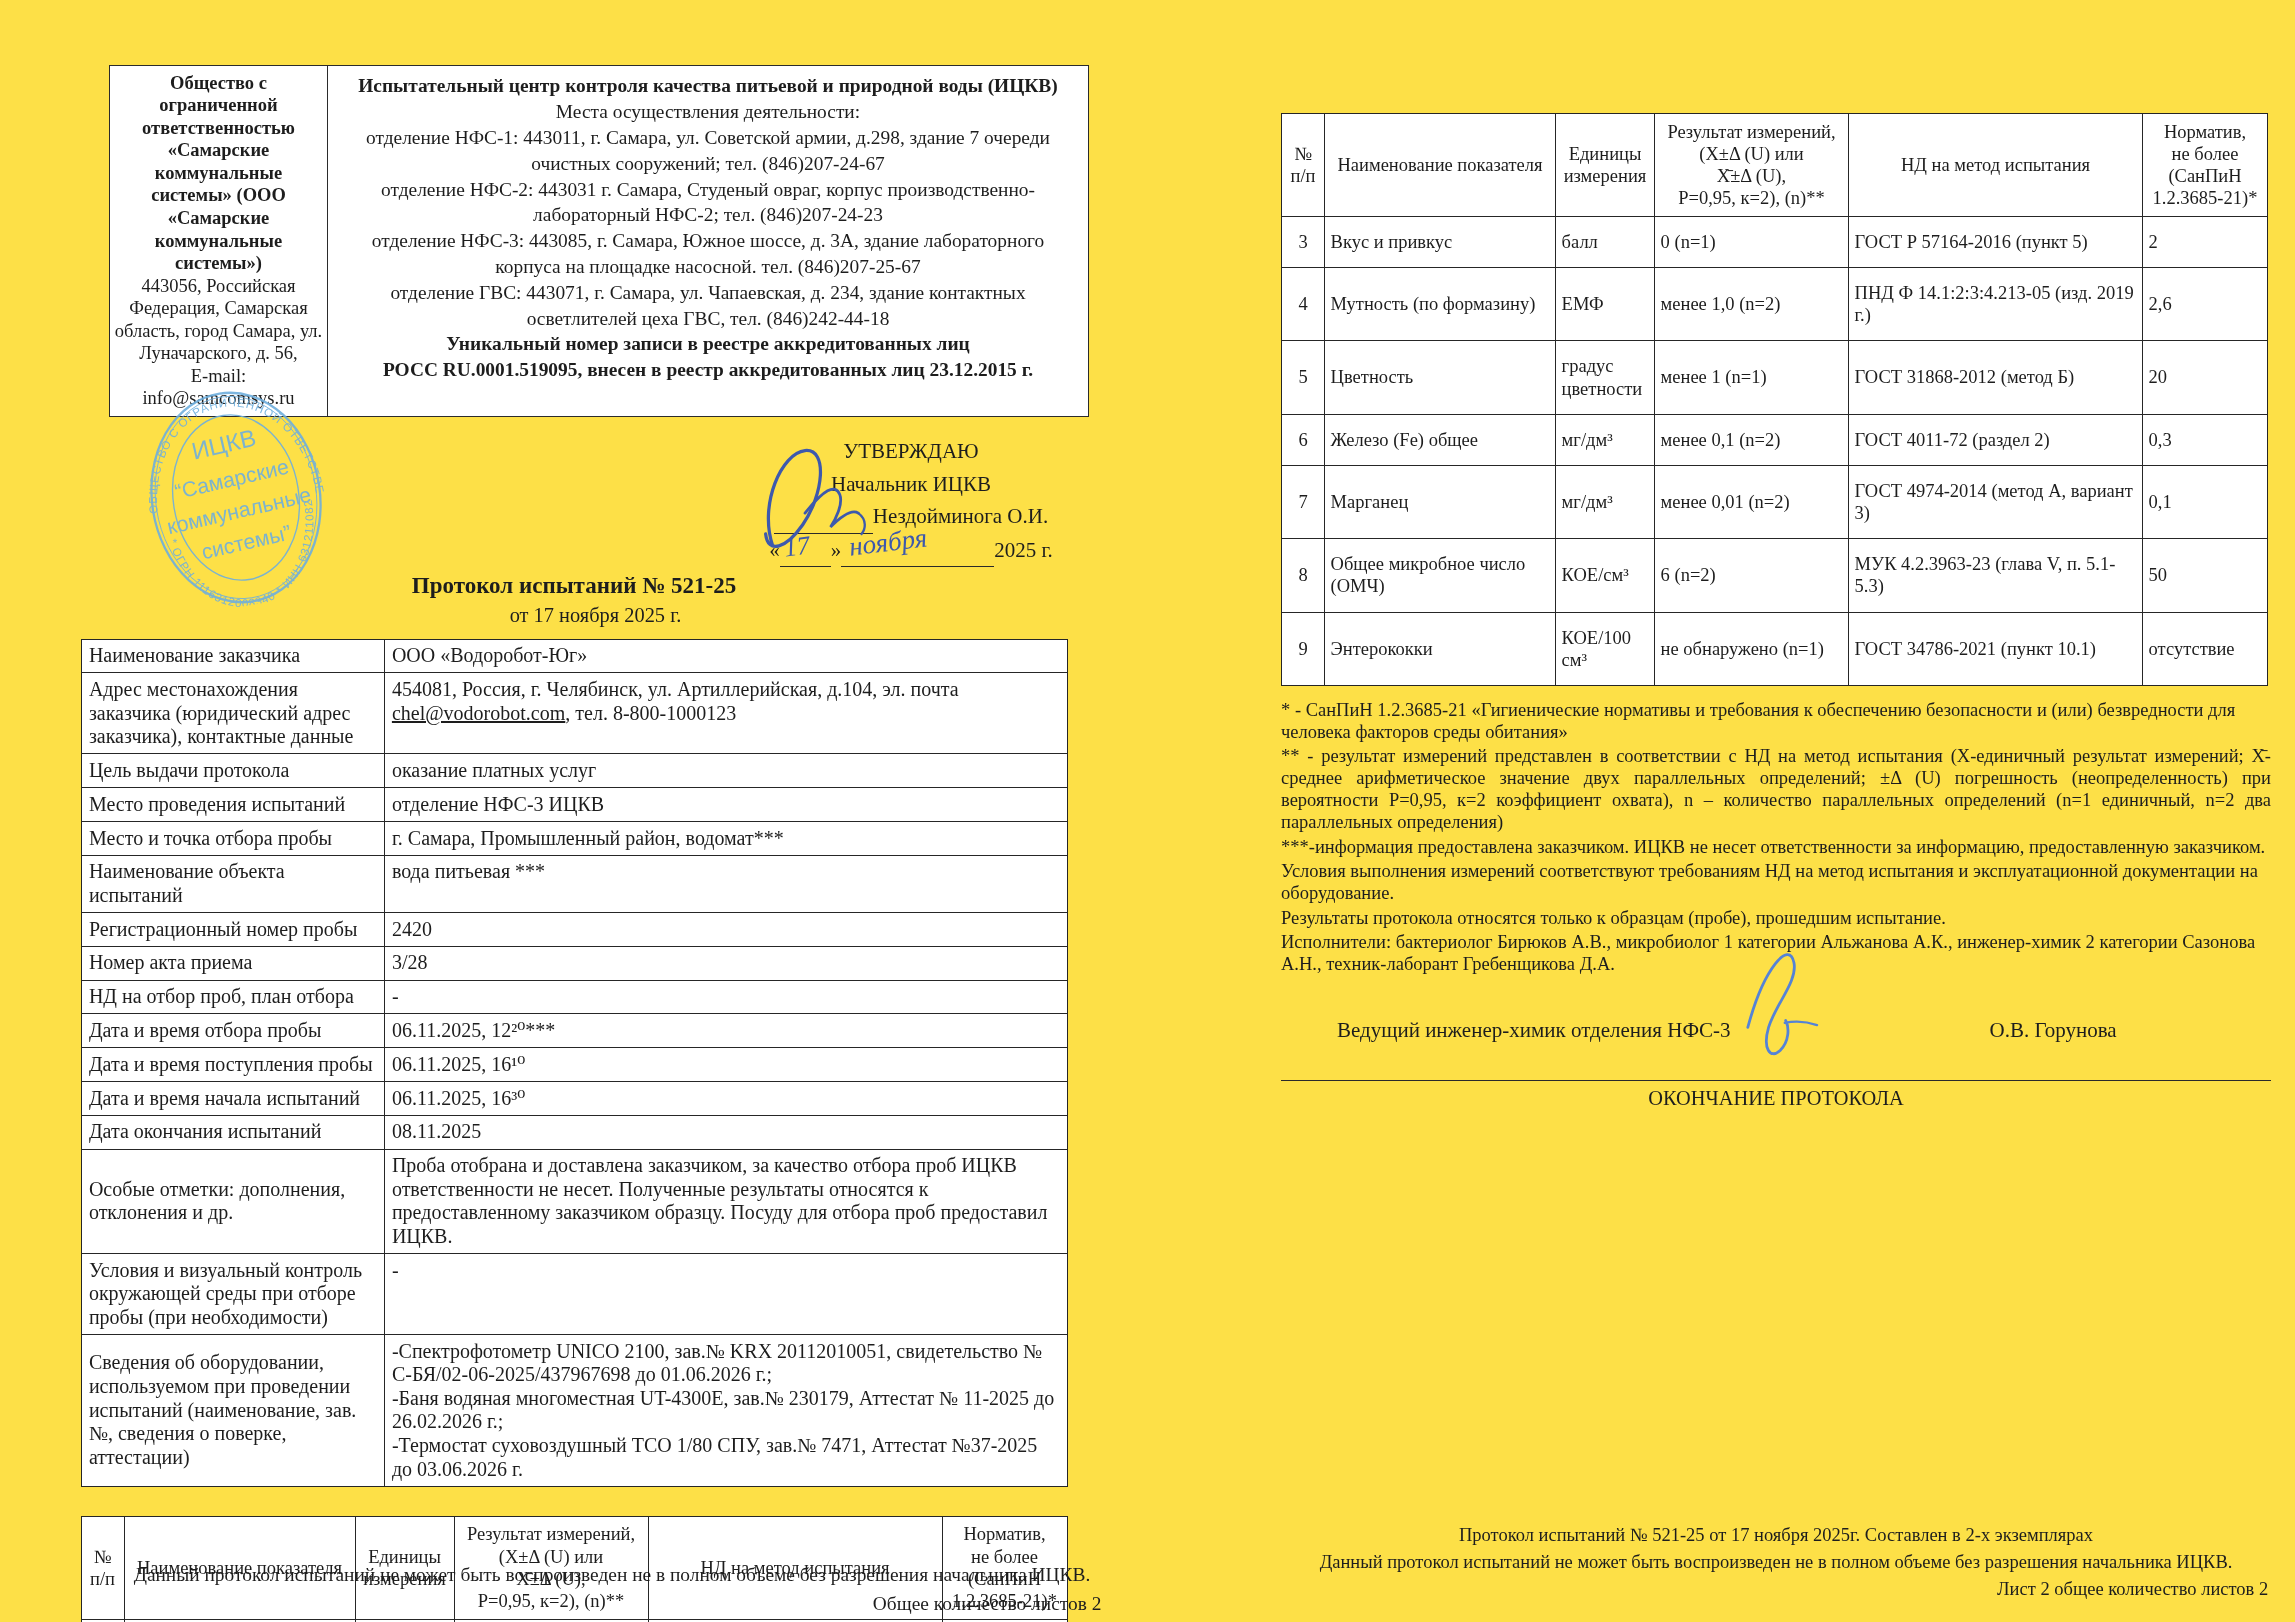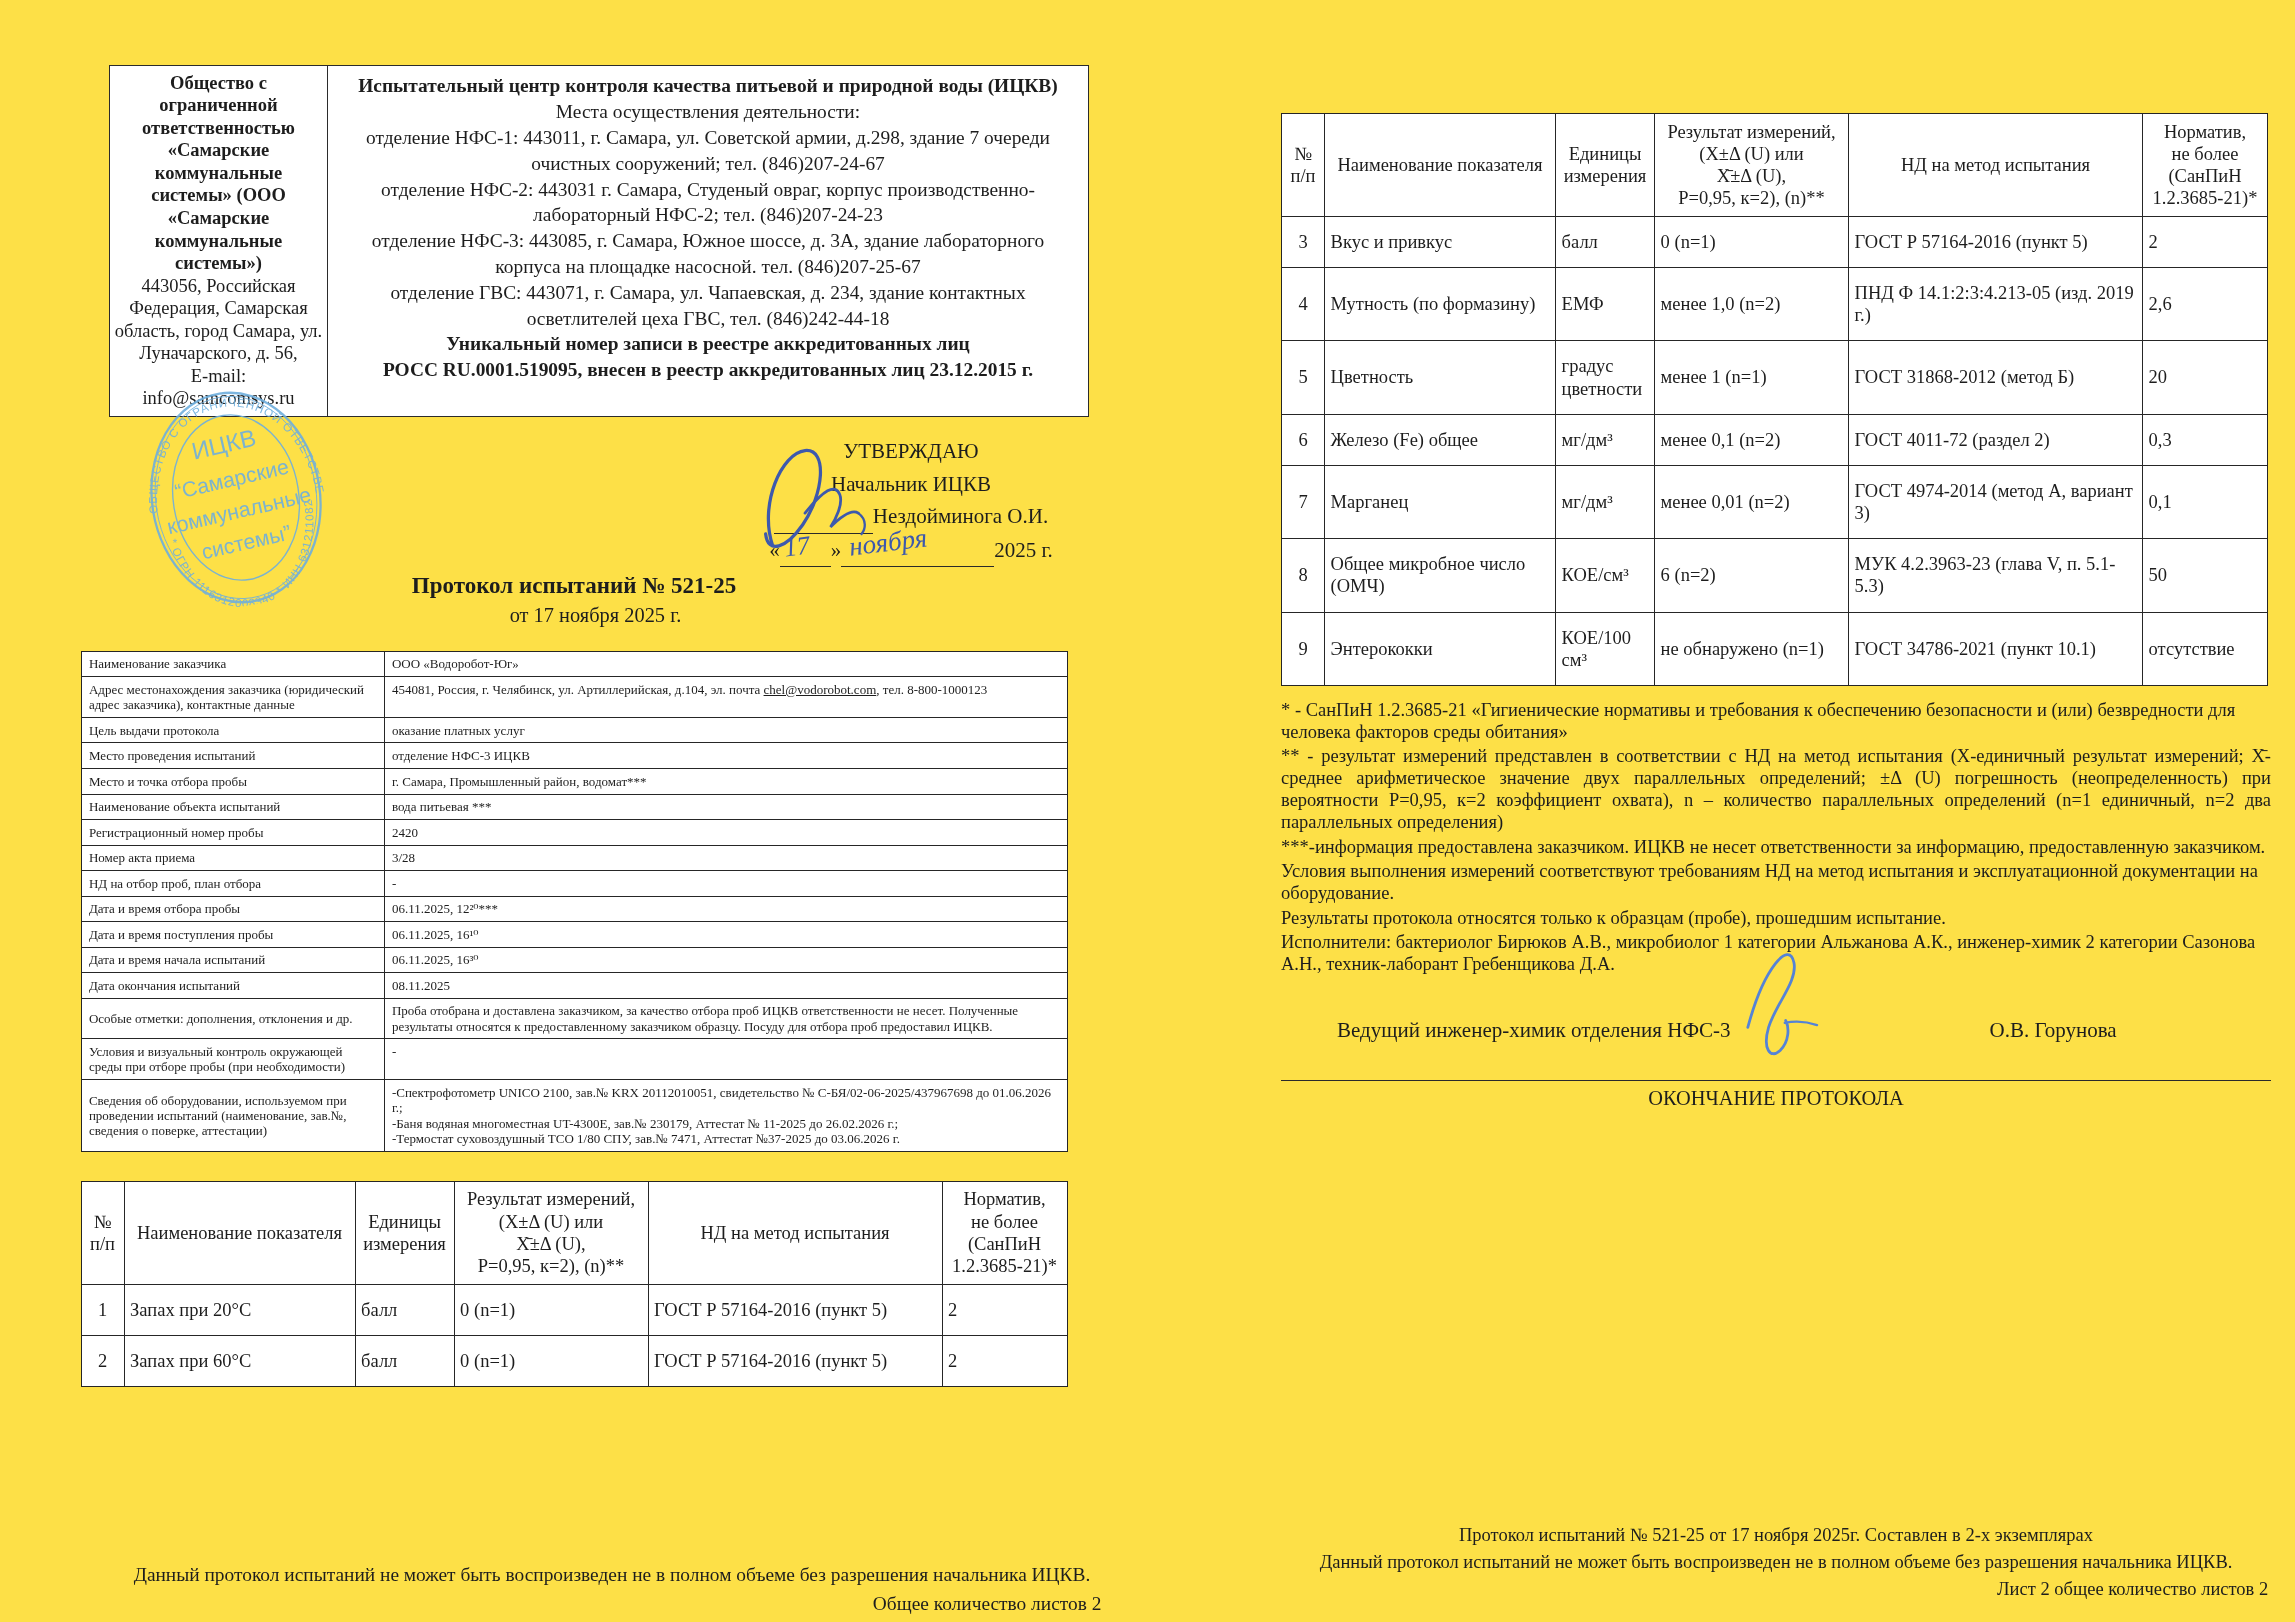--- a/index.html
+++ b/index.html
@@ -39,21 +39,21 @@
   .sig2{position:absolute;left:439px;top:-106px;pointer-events:none;}
 
   
   .p1-flow{padding-top:573px;}
   .doc-title{text-align:center;font-size:23px;font-weight:bold;}
   .doc-sub{text-align:center;font-size:20.4px;margin-top:4.6px;padding-left:43px;}
 
   table{border-collapse:collapse;table-layout:fixed;background:#fff;}
   td,th{border:1.4px solid #262626;box-sizing:border-box;overflow:hidden;}
 
-  .info-table{margin:24px auto 0;width:986px;font-size:13px;line-height:1.18;}
+  .info-table{margin:12px auto 0;width:986px;font-size:20px;line-height:1.18;}
   .info-table td{padding:4.6px 7.4px;}
   .info-table td.lbl{vertical-align:middle;}
   .info-table td.val{vertical-align:top;}
   .pre{white-space:pre-line;}
   .email{text-decoration:underline;}
 
   .results-table{width:986px;font-size:18.5px;line-height:1.2;}
   .results-table th{font-weight:normal;text-align:center;vertical-align:middle;
                     white-space:pre-line;padding:6.5px 3.7px;}
   .results-table td{padding:14px 5.6px;vertical-align:middle;}

